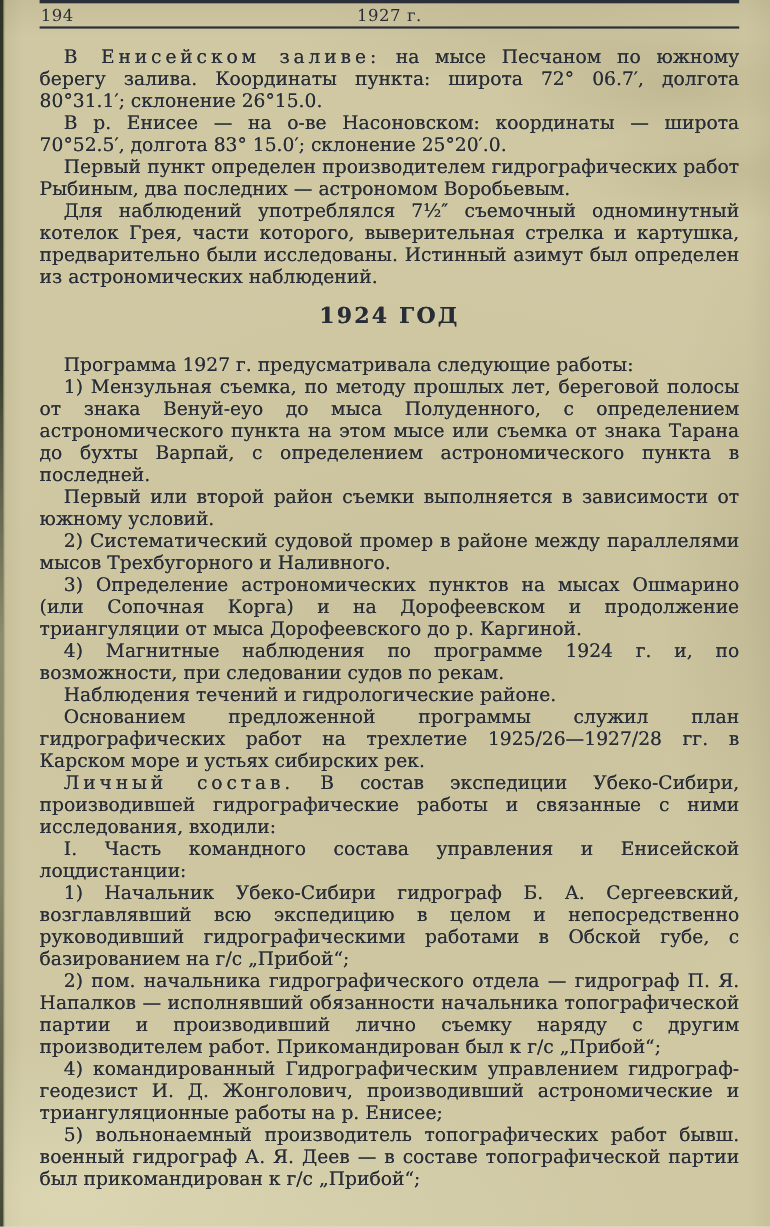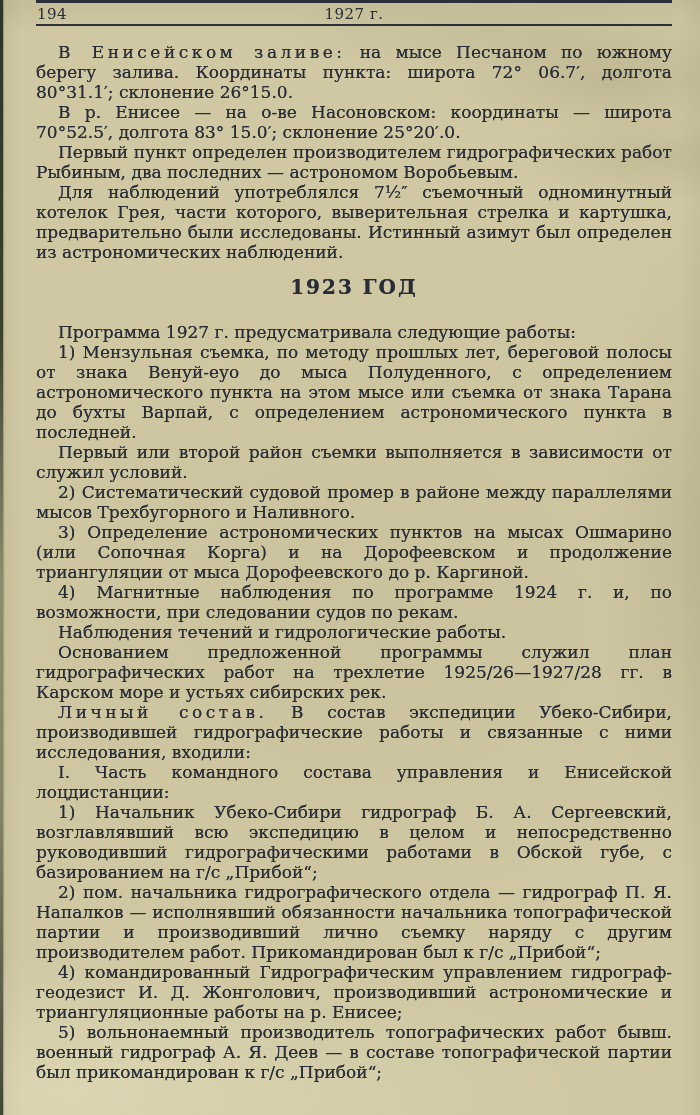--- a/index.html
+++ b/index.html
@@ -92,29 +92,29 @@
     <div class="running-header">
       <span class="pagenum">194</span>
       <span class="runtitle">1927 г.</span>
     </div>
 
     <p class="body-p first"><span class="spaced">В Енисейском заливе:</span><span> на мысе Песчаном по южному берегу залива. Координаты пункта: широта 72° 06.7′, долгота 80°31.1′; склонение 26°15.0.</span></p>
     <p class="body-p">В р. Енисее — на о-ве Насоновском: координаты — широта 70°52.5′, долгота 83° 15.0′; склонение 25°20′.0.</p>
     <p class="body-p">Первый пункт определен производителем гидрографических работ Рыбиным, два последних — астрономом Воробьевым.</p>
     <p class="body-p">Для наблюдений употреблялся 7½″ съемочный одноминутный котелок Грея, части которого, выверительная стрелка и картушка, предварительно были исследованы. Истинный азимут был определен из астрономических наблюдений.</p>
 
-    <h2 class="section-heading">1923 ГОД</h2>
+    <h2 class="section-heading">1924 ГОД</h2>
 
     <p class="body-p">Программа 1927 г. предусматривала следующие работы:</p>
     <p class="body-p">1) Мензульная съемка, по методу прошлых лет, береговой полосы от знака Венуй-еуо до мыса Полуденного, с определением астрономического пункта на этом мысе или съемка от знака Тарана до бухты Варпай, с определением астрономического пункта в последней.</p>
-    <p class="body-p">Первый или второй район съемки выполняется в зависимости от служил условий.</p>
+    <p class="body-p">Первый или второй район съемки выполняется в зависимости от южному условий.</p>
     <p class="body-p">2) Систематический судовой промер в районе между параллелями мысов Трехбугорного и Наливного.</p>
     <p class="body-p">3) Определение астрономических пунктов на мысах Ошмарино (или Сопочная Корга) и на Дорофеевском и продолжение триангуляции от мыса Дорофеевского до р. Каргиной.</p>
     <p class="body-p">4) Магнитные наблюдения по программе 1924 г. и, по возможности, при следовании судов по рекам.</p>
-    <p class="body-p">Наблюдения течений и гидрологические работы.</p>
+    <p class="body-p">Наблюдения течений и гидрологические районе.</p>
     <p class="body-p">Основанием предложенной программы служил план гидрографических работ на трехлетие 1925/26—1927/28 гг. в Карском море и устьях сибирских рек.</p>
     <p class="body-p"><span class="spaced">Личный состав.</span><span> В состав экспедиции Убеко-Сибири, производившей гидрографические работы и связанные с ними исследования, входили:</span></p>
     <p class="body-p">I. Часть командного состава управления и Енисейской лоцдистанции:</p>
     <p class="body-p">1) Начальник Убеко-Сибири гидрограф Б. А. Сергеевский, возглавлявший всю экспедицию в целом и непосредственно руководивший гидрографическими работами в Обской губе, с базированием на г/с „Прибой“;</p>
     <p class="body-p">2) пом. начальника гидрографического отдела — гидрограф П. Я. Напалков — исполнявший обязанности начальника топографической партии и производивший лично съемку наряду с другим производителем работ. Прикомандирован был к г/с „Прибой“;</p>
     <p class="body-p">4) командированный Гидрографическим управлением гидрограф-геодезист И. Д. Жонголович, производивший астрономические и триангуляционные работы на р. Енисее;</p>
     <p class="body-p">5) вольнонаемный производитель топографических работ бывш. военный гидрограф А. Я. Деев — в составе топографической партии был прикомандирован к г/с „Прибой“;</p>
 
   </div>
 </div>

